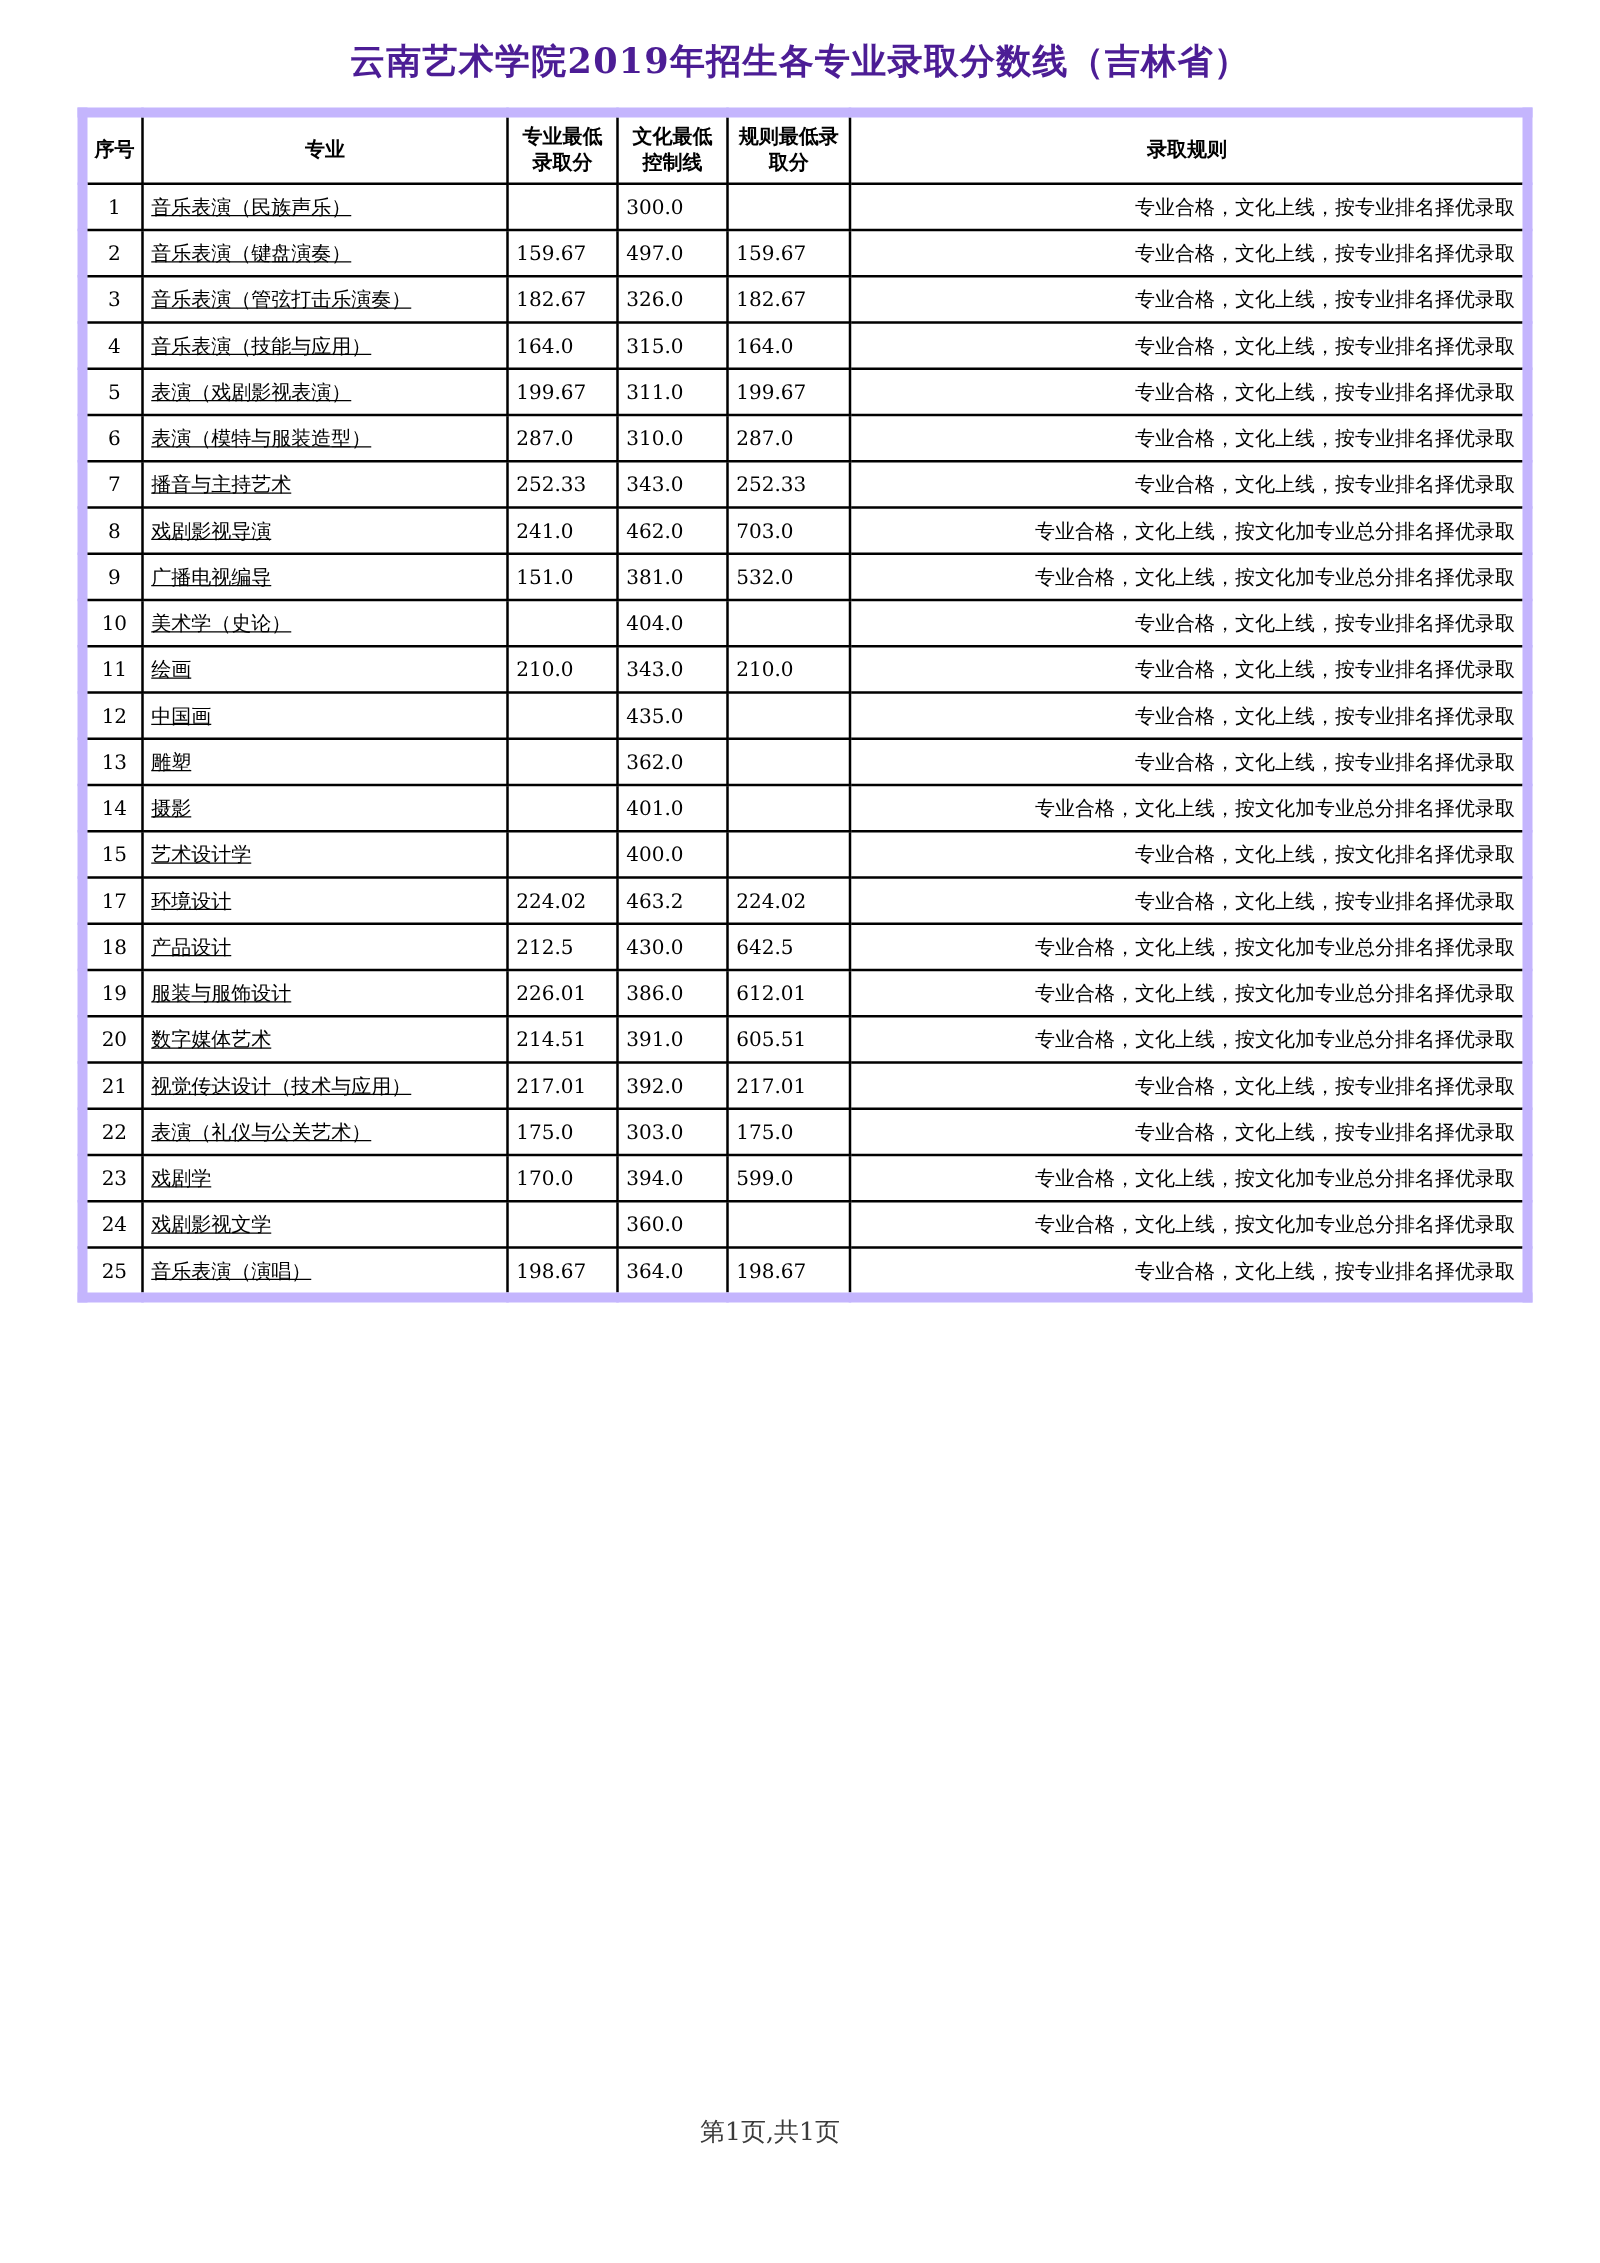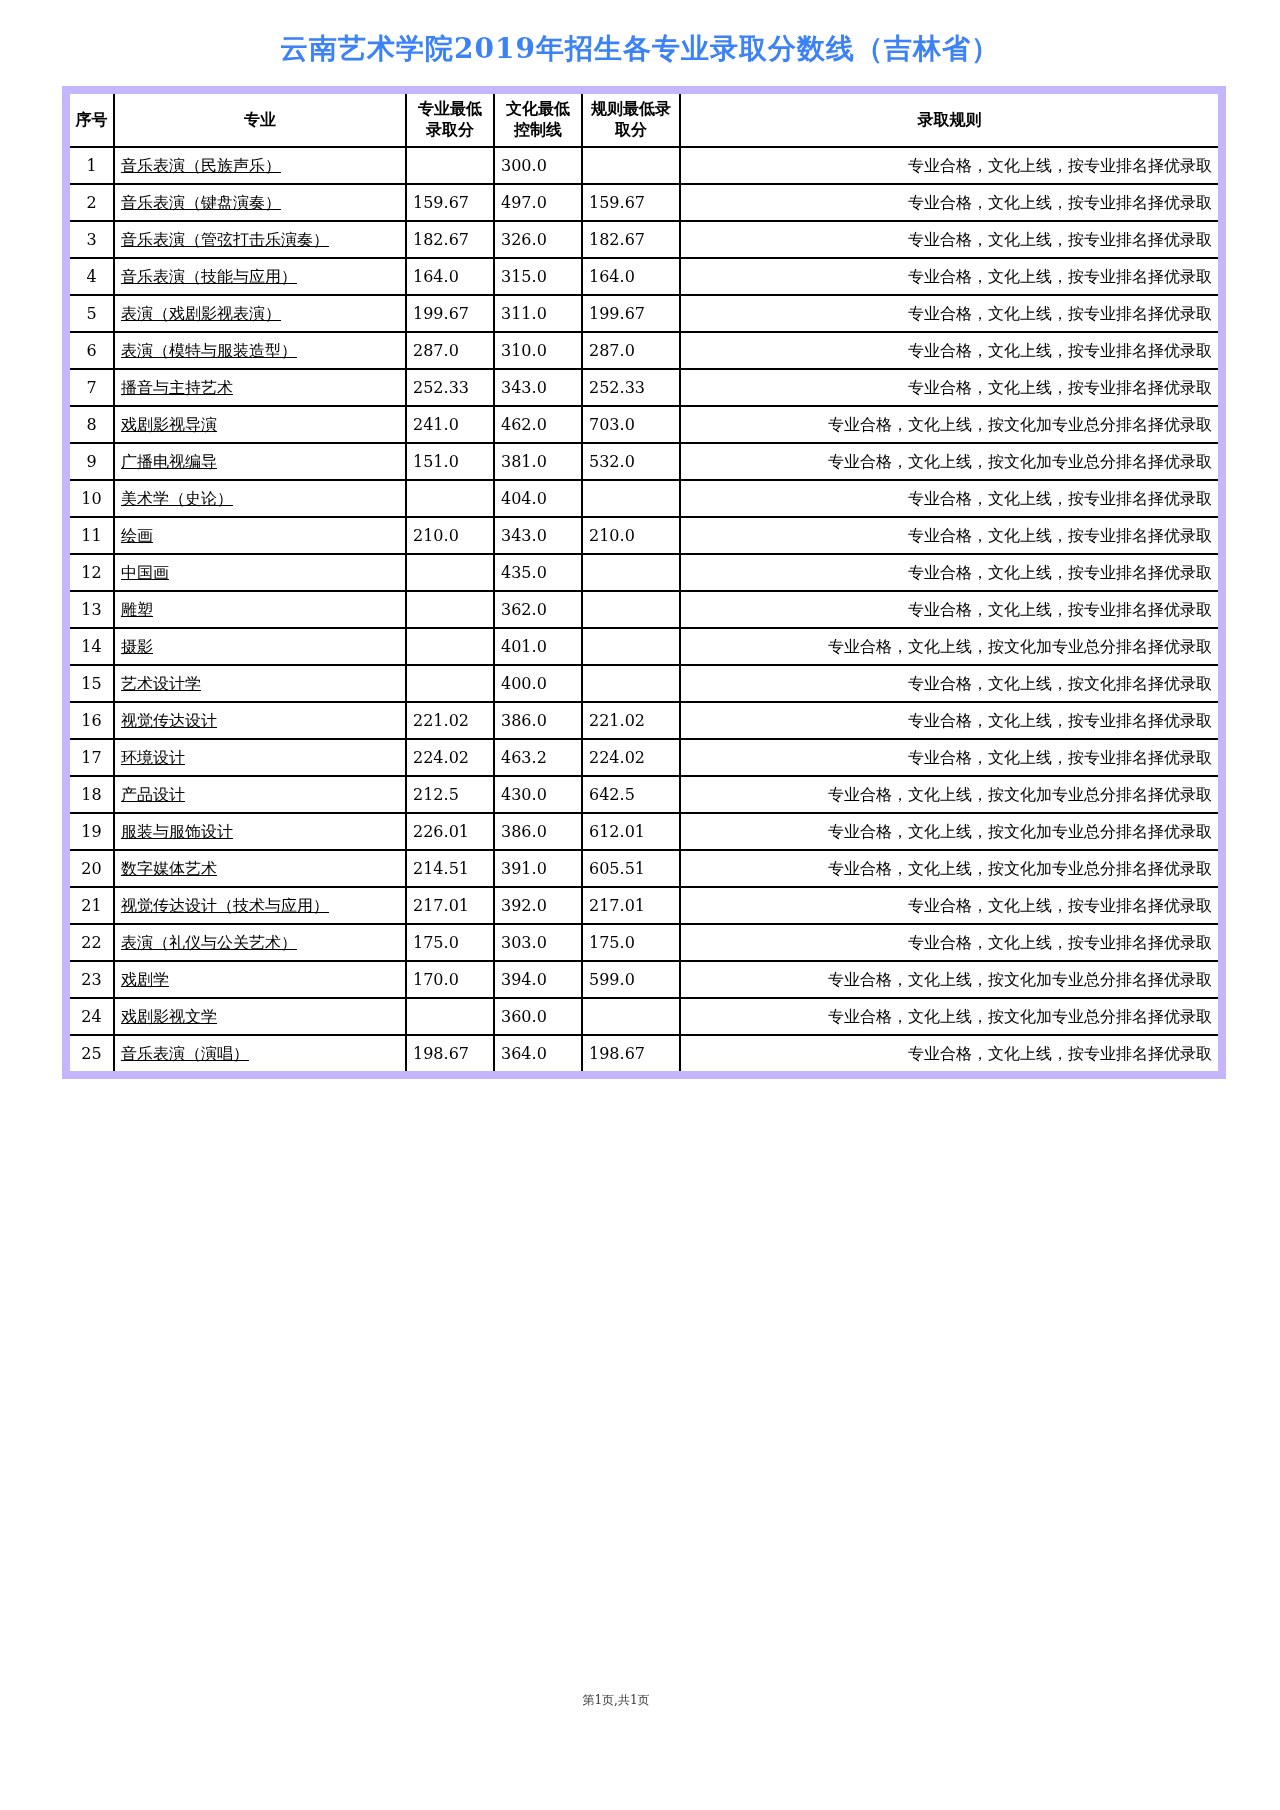--- a/index.html
+++ b/index.html
@@ -15,21 +15,21 @@
     overflow:hidden;
   }
   .title {
     position:absolute;
     top:30px; left:0; width:1280px;
     margin:0;
     text-align:center;
     font-size:28px;
     font-weight:bold;
     letter-spacing:1px;
-    color:#3b82f6;
+    color:#4c1d95;
   }
   table.score-table {
     position:absolute;
     top:86px; left:62px;
     width:1156px;
     border-collapse:collapse;
     table-layout:fixed;
     border:8px solid #c4b5fd;
   }
   .score-table th, .score-table td {
@@ -54,21 +54,21 @@
     color:#000;
   }
   td.c-index { text-align:center; padding:2px 2px; }
   td.c-major { text-align:left;text-decoration:underline; }
   td.c-num   { text-align:left; font-family:"DejaVu Serif","Liberation Serif",serif; }
   td.c-rule  { text-align:right; }
   .footer {
     position:absolute;
     top:1692px; left:0; width:1232px;
     text-align:center;
-    font-size:12px;
+    font-size:20px;
     color:#3a3a3a;
   }
 </style>
 </head>
 <body>
 
 <div class="page">
 
   <h1 class="title">云南艺术学院2019年招生各专业录取分数线（吉林省）</h1>
 
@@ -206,28 +206,20 @@
         </tr>
         <tr>
           <td class="c-index">15</td>
           <td class="c-major">艺术设计学</td>
           <td class="c-num"></td>
           <td class="c-num">400.0</td>
           <td class="c-num"></td>
           <td class="c-rule">专业合格，文化上线，按文化排名择优录取</td>
         </tr>
         <tr>
-          <td class="c-index">16</td>
-          <td class="c-major">视觉传达设计</td>
-          <td class="c-num">221.02</td>
-          <td class="c-num">386.0</td>
-          <td class="c-num">221.02</td>
-          <td class="c-rule">专业合格，文化上线，按专业排名择优录取</td>
-        </tr>
-        <tr>
           <td class="c-index">17</td>
           <td class="c-major">环境设计</td>
           <td class="c-num">224.02</td>
           <td class="c-num">463.2</td>
           <td class="c-num">224.02</td>
           <td class="c-rule">专业合格，文化上线，按专业排名择优录取</td>
         </tr>
         <tr>
           <td class="c-index">18</td>
           <td class="c-major">产品设计</td>

